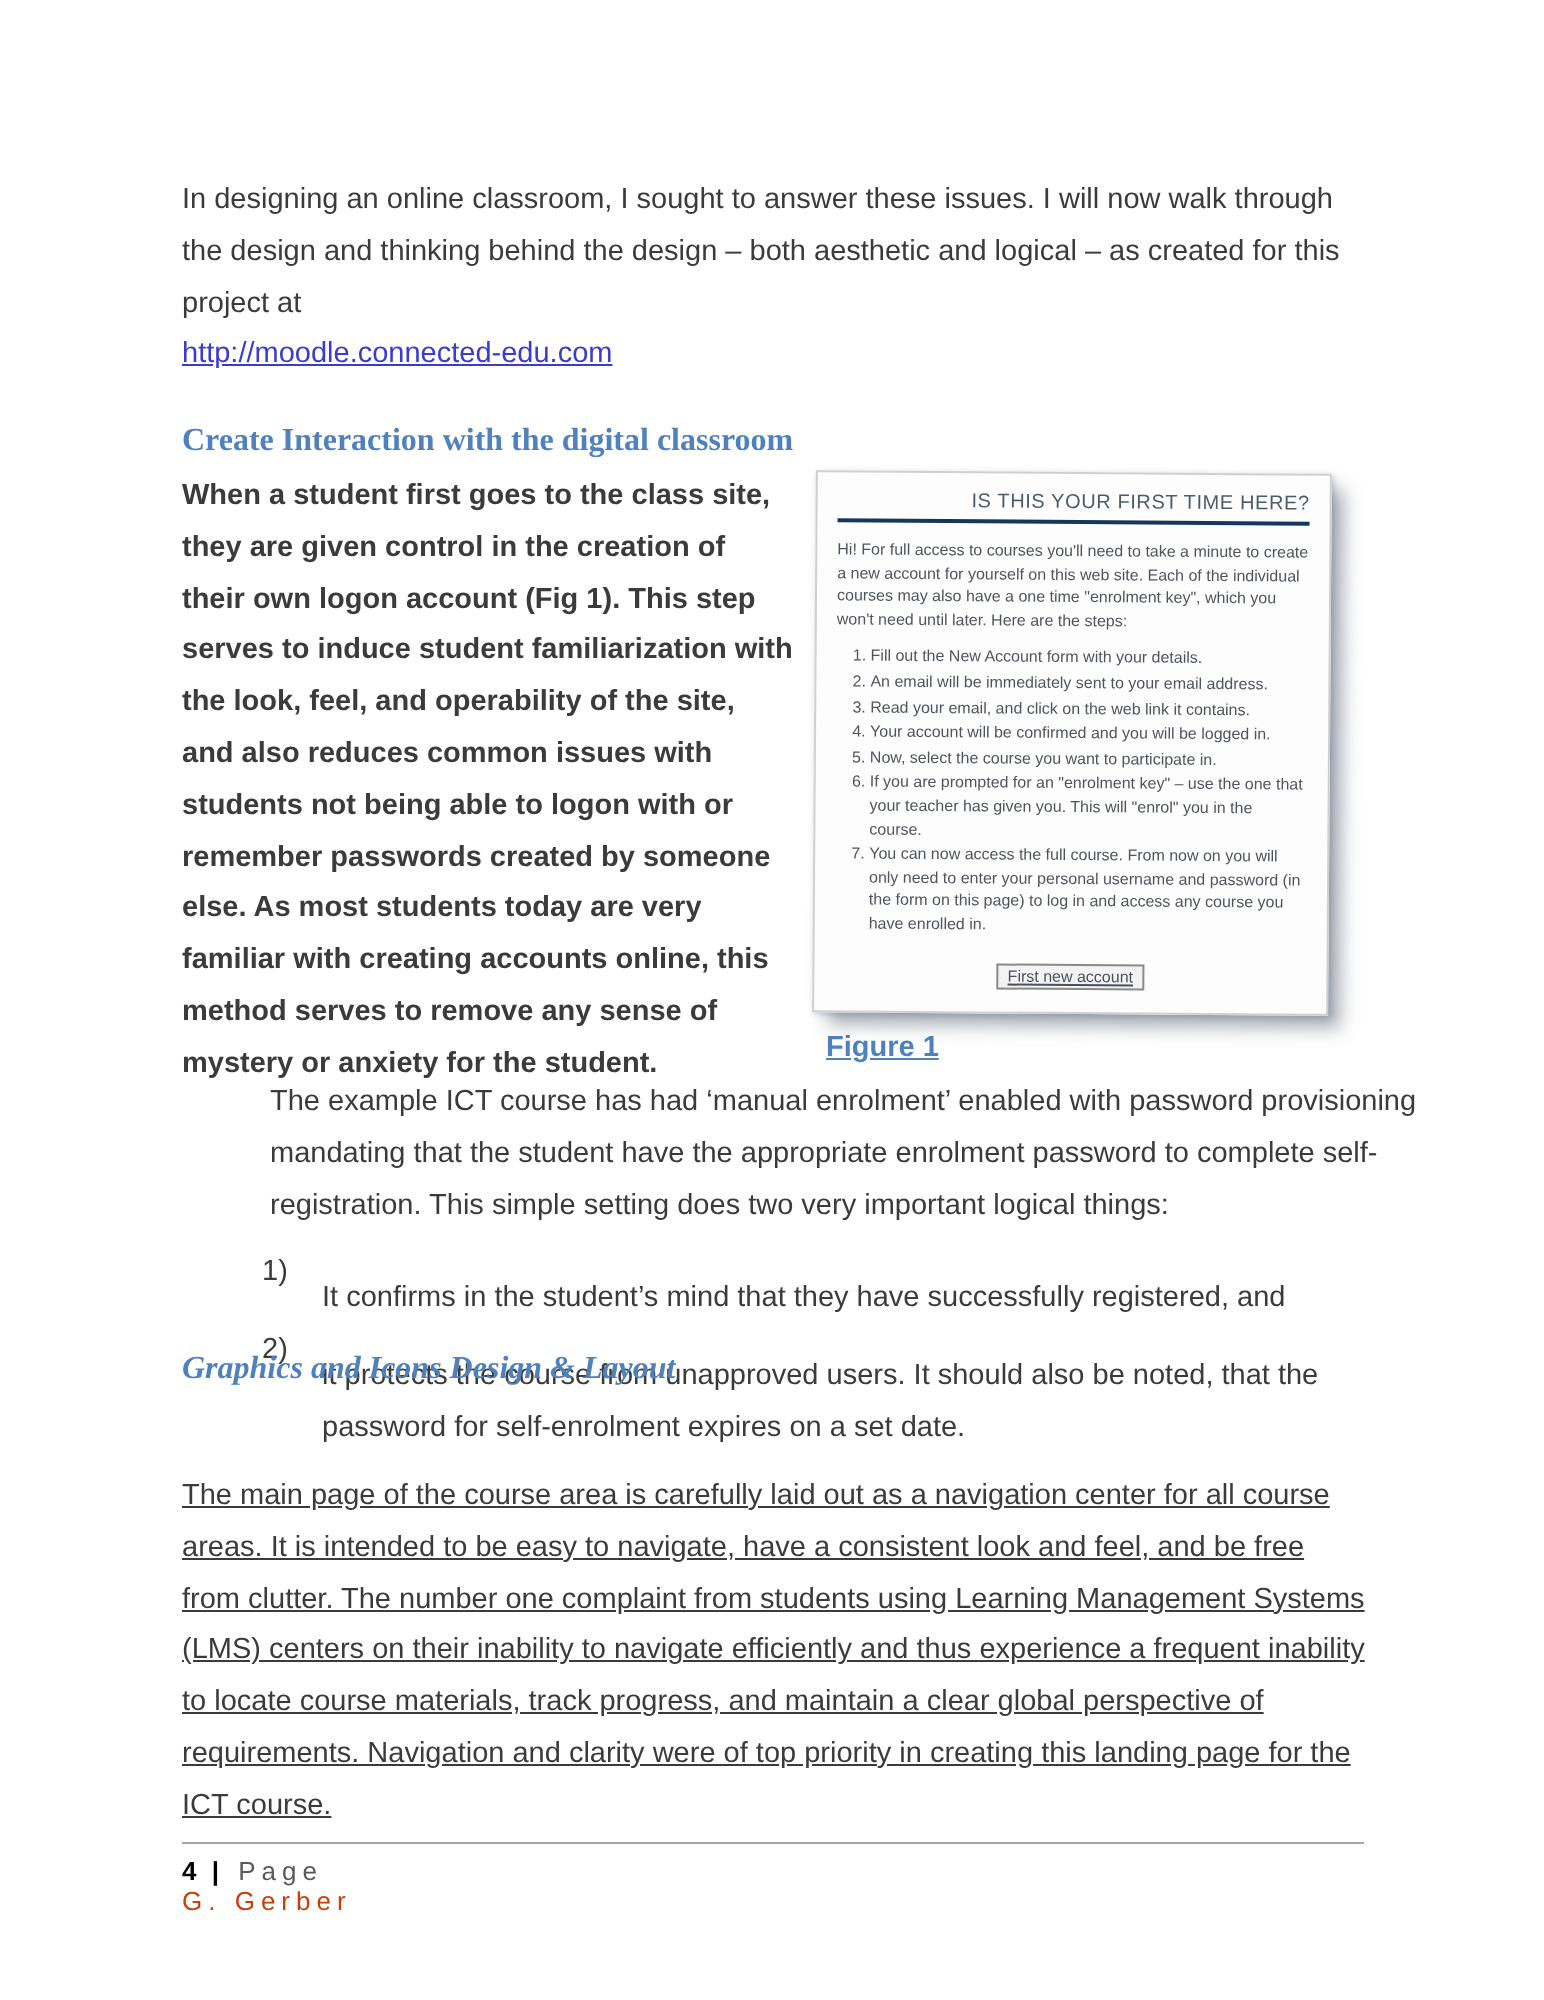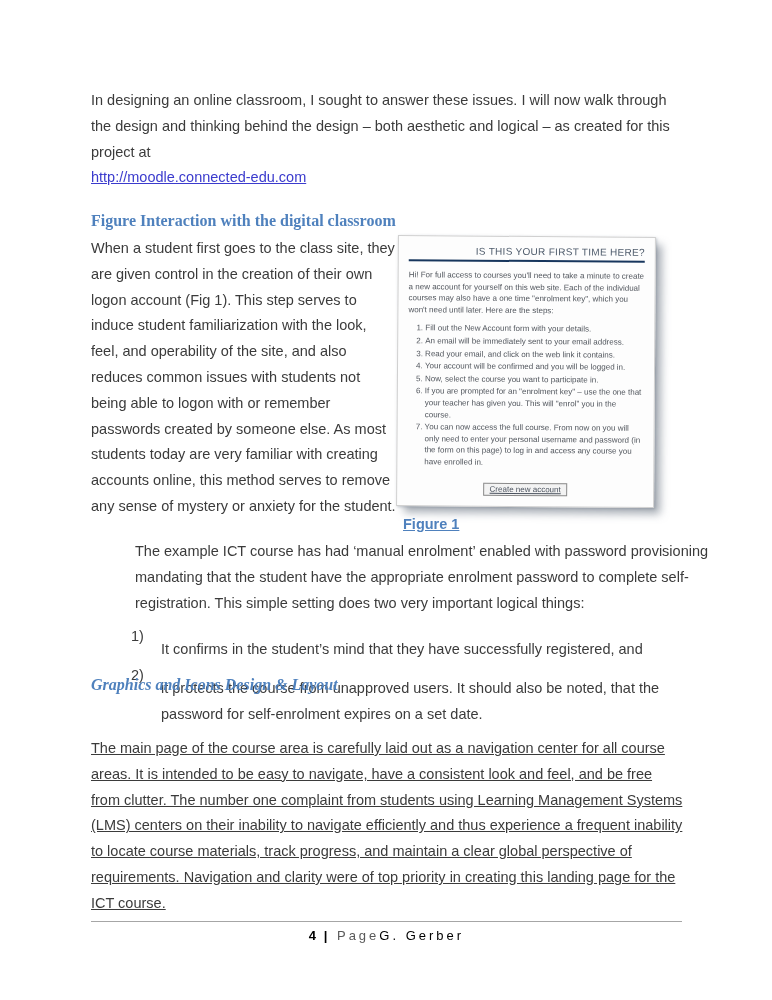--- a/index.html
+++ b/index.html
@@ -33,22 +33,23 @@
     font-weight: bold;
     font-size: 16px;
     color: #4f81bd;
   }
   .h1 { top: 212px; }
   .columns {
     top: 236px;
     display: flex;
     align-items: flex-start;
   }
-  .col-text { width: 306px; }
+  .col-text { width: 306px; font-weight: bold; }
   .figure-wrap {
+    margin-left: 10px;
     width: 276px;
   }
   .figure-box {
     width: 258px;
     background: #fdfdfd;
     border: 1px solid #d0d0d0;
     box-shadow: 7px 7px 9px -1px rgba(95,105,120,0.55), 1px 1px 3px rgba(120,130,145,0.4);
     transform: rotate(0.4deg);
     padding: 9px 10px 10px 10px;
     color: #4a525e;
@@ -117,56 +118,57 @@
     border-top: 1px solid #a6a6a6;
   }
   .footer {
     position: absolute;
     left: 91px;
     right: 90px;
     top: 928px;
     display: flex;
     justify-content: center;
     font-size: 13px;
+    flex-direction: column;
   }
   .footer-left { color: #595959; letter-spacing: 3px; }
   .footer-page-num { color: #000; font-weight: bold; letter-spacing: 1px; }
   .footer-sep { color: #000; font-weight: bold; }
-  .footer-right { color: #000000; letter-spacing: 3px; }
+  .footer-right { color: #c2410c; letter-spacing: 3px; }
 </style>
 </head>
 <body>
 
 <div class="page">
 
   <div class="content intro body-text">
     <span>In designing an online classroom, I sought to answer these issues.  I will now walk through the design and thinking behind the design – both aesthetic and logical – as created for this project at</span><br>
     <a href="#" class="doc-link">http://moodle.connected-edu.com</a>
   </div>
 
-  <div class="content h1 section-heading">Figure Interaction with the digital classroom</div>
+  <div class="content h1 section-heading">Create Interaction with the digital classroom</div>
 
   <div class="content columns">
     <div class="col-text body-text">When a student first goes to the class site, they are given control in the creation of their own logon account (Fig 1).  This step serves to induce student familiarization with the look, feel, and operability of the site, and also reduces common issues with students not being able to logon with or remember passwords created by someone else.  As most students today are very familiar with creating accounts online, this method serves to remove any sense of mystery or anxiety for the student.</div>
 
     <div class="figure-wrap">
       <div class="figure-box">
         <div class="figure-title">IS THIS YOUR FIRST TIME HERE?</div>
         <div class="figure-intro">Hi! For full access to courses you'll need to take a minute to create a new account for yourself on this web site. Each of the individual courses may also have a one time "enrolment key", which you won't need until later. Here are the steps:</div>
         <ol class="figure-steps">
           <li>Fill out the New Account form with your details.</li>
           <li>An email will be immediately sent to your email address.</li>
           <li>Read your email, and click on the web link it contains.</li>
           <li>Your account will be confirmed and you will be logged in.</li>
           <li>Now, select the course you want to participate in.</li>
           <li>If you are prompted for an "enrolment key" – use the one that your teacher has given you. This will "enrol" you in the course.</li>
           <li>You can now access the full course. From now on you will only need to enter your personal username and password (in the form on this page) to log in and access any course you have enrolled in.</li>
         </ol>
         <div class="figure-btn-row">
-          <span class="figure-btn">Create new account</span>
+          <span class="figure-btn">First new account</span>
         </div>
       </div>
       <div class="figure-caption">Figure 1</div>
     </div>
   </div>
 
   <div class="content para2 body-text">The example ICT course has had ‘manual enrolment’ enabled with password provisioning mandating that the student have the appropriate enrolment password to complete self-registration.  This simple setting does two very important logical things:</div>
 
   <div class="content numbered-list">
     <div class="list-row">

